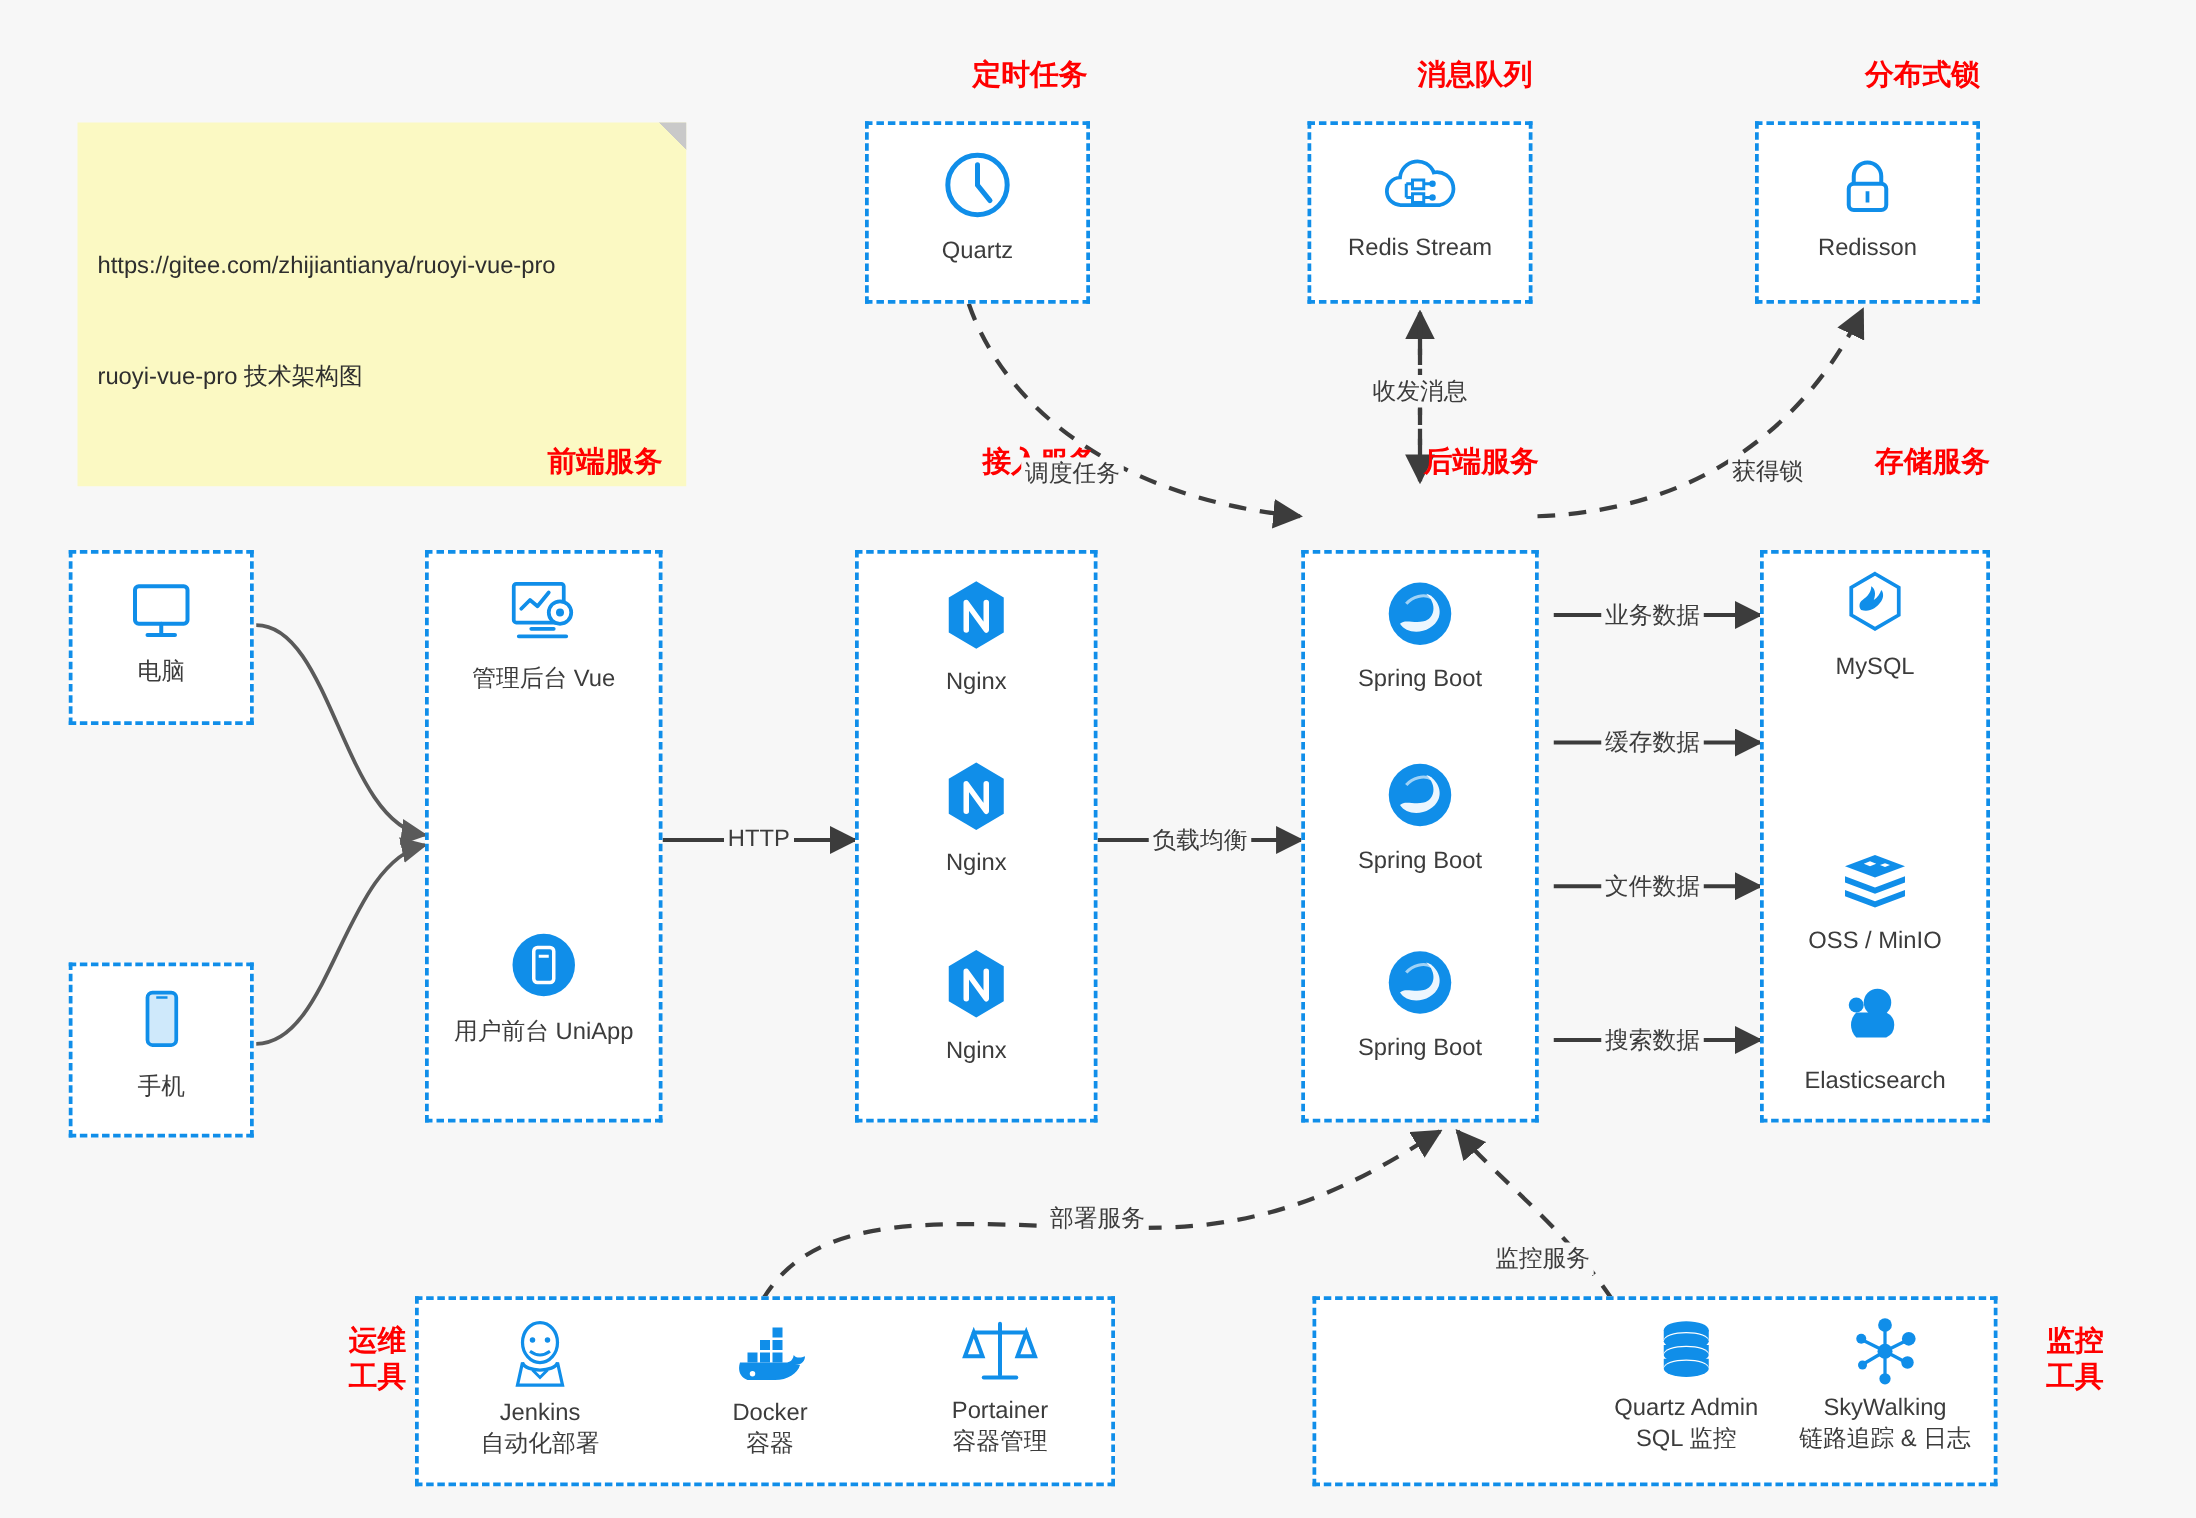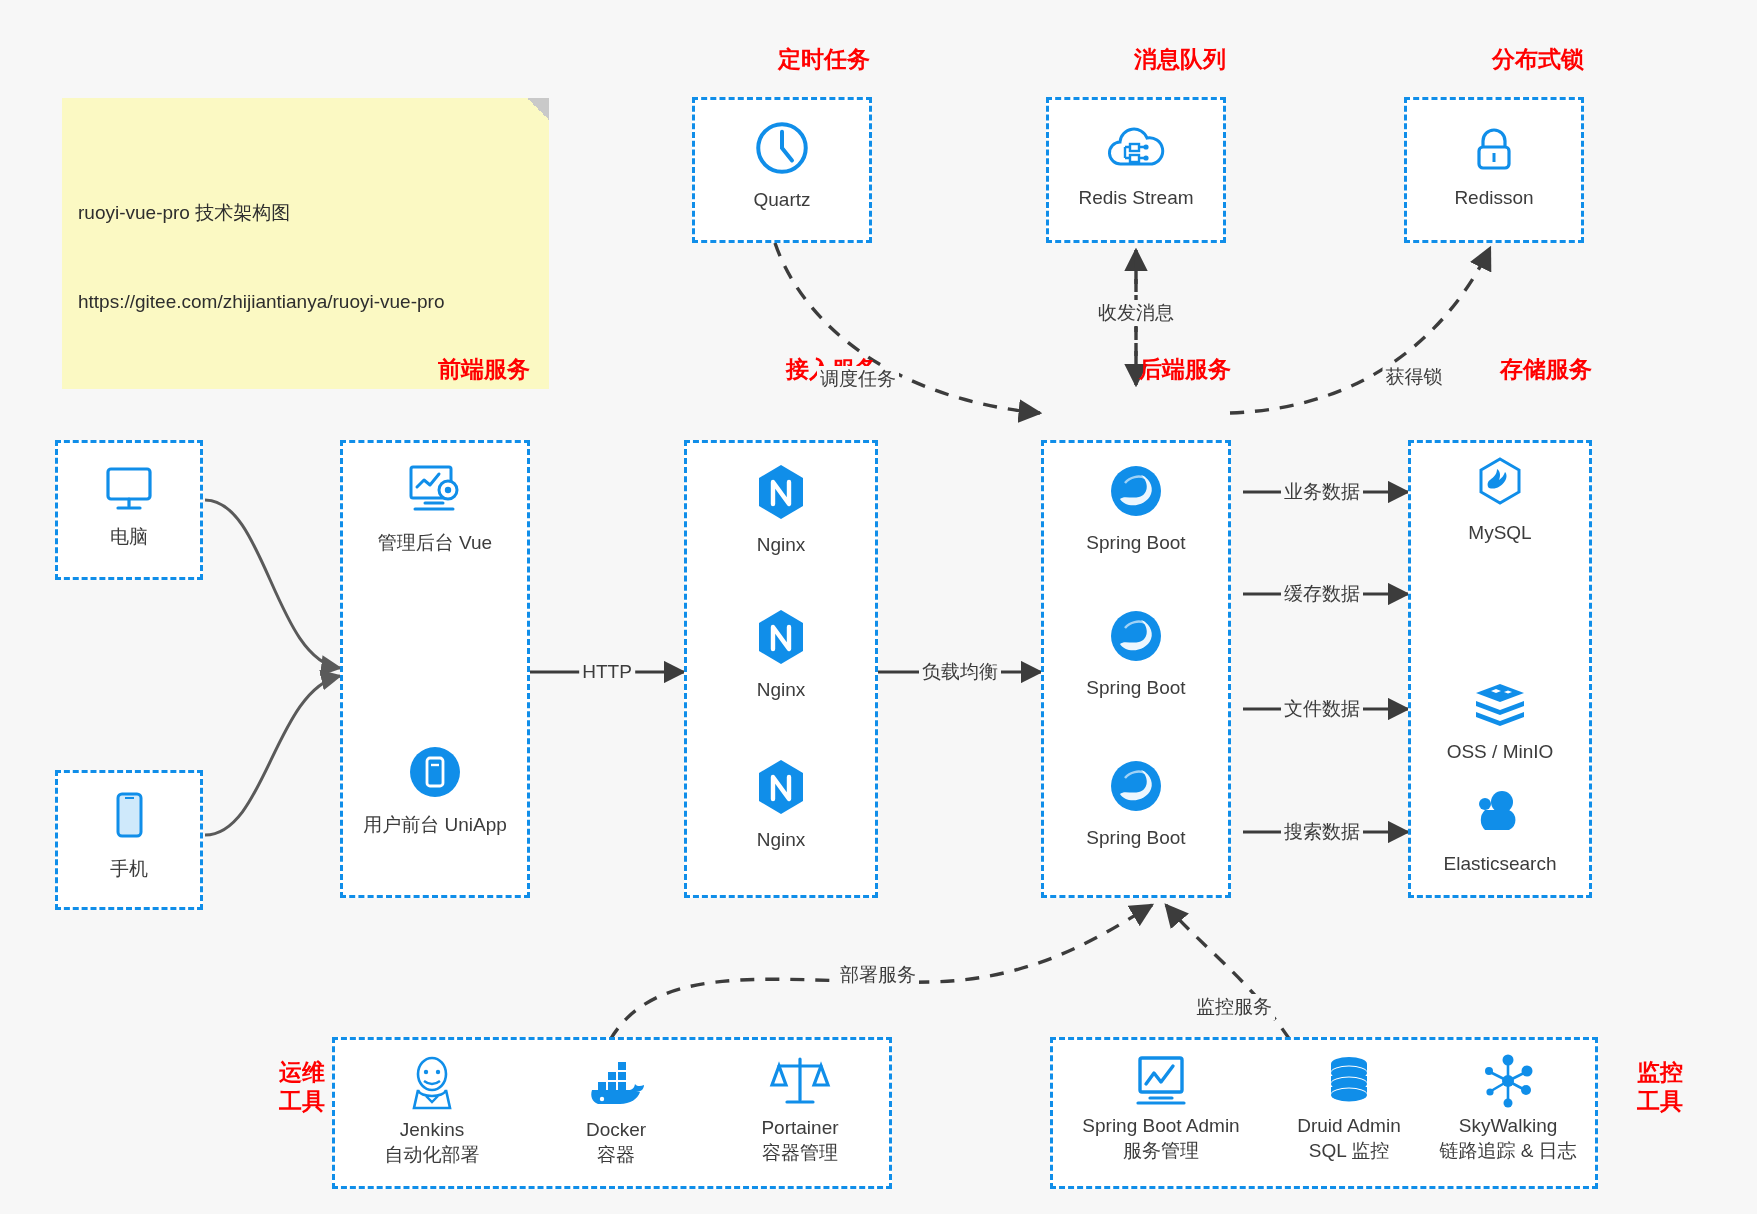--- a/index.html
+++ b/index.html
@@ -116,22 +116,22 @@
     <line x1="1243" y1="709" x2="1408" y2="709" stroke="#3c3c3c" stroke-width="3.2" marker-end="url(#arrow)"></line>
     <line x1="1243" y1="832" x2="1408" y2="832" stroke="#3c3c3c" stroke-width="3.2" marker-end="url(#arrow)"></line>
 
     <path d="M 610 1040 C 660 955 790 985 930 982 C 1040 980 1110 930 1152 905" stroke="#3c3c3c" stroke-width="3.4" fill="none" stroke-dasharray="14 11" marker-end="url(#arrow)"></path>
 
     <path d="M 1290 1040 C 1250 980 1200 945 1166 905" stroke="#3c3c3c" stroke-width="3.4" fill="none" stroke-dasharray="14 11" marker-end="url(#arrow)"></path>
   </svg>
 
   <div class="note" style="left:62px;top:98px;width:455px;">
     <div class="fold"></div>
+    <div>https://gitee.com/zhijiantianya/ruoyi-vue-pro</div>
     <div>ruoyi-vue-pro 技术架构图</div>
-    <div>https://gitee.com/zhijiantianya/ruoyi-vue-pro</div>
   </div>
 
   <div class="grouptitle" style="left:690px;top:45px;width:180px;">定时任务</div>
   <div class="box" style="left:692px;top:97px;width:180px;height:146px;">
     <div class="node" style="top:18px;">
       <span class="ico">
         <svg width="60" height="60" viewBox="0 0 48 48">
             <circle cx="24" cy="24" r="19" fill="none" stroke="#108ee9" stroke-width="3.2"></circle>
             <path d="M24 11 V24 L32 34" fill="none" stroke="#108ee9" stroke-width="3.2" stroke-linecap="round"></path>
           </svg>
@@ -369,49 +369,38 @@
         </svg>
       </span>
       <div class="lbl">Portainer</div>
       <div class="lbl">容器管理</div>
     </div>
   </div>
 
   <div class="grouptitle" style="left:1613px;top:1058px;width:70px;">监控
 工具</div>
   <div class="box" style="left:1050px;top:1037px;width:548px;height:152px;">
-    <div class="cell" style="left:10px;top:12px;width:196px;">
-      <span class="ico">
-        <svg width="62" height="58" viewBox="0 0 62 58">
-          <rect x="10" y="6" width="42" height="34" rx="2" fill="none" stroke="#108ee9" stroke-width="3.4"></rect>
-          <path d="M16 32 l8 -11 l7 9 l12 -16" fill="none" stroke="#108ee9" stroke-width="3.4" stroke-linecap="round" stroke-linejoin="round"></path>
-          <path d="M20 46 h22 M8 51 h46" stroke="#108ee9" stroke-width="3.2" stroke-linecap="round"></path>
-        </svg>
-      </span>
-      <div class="lbl">Spring Boot Admin</div>
-      <div class="lbl">服务管理</div>
-    </div>
     <div class="cell" style="left:214px;top:12px;width:164px;">
       <span class="ico">
         <svg width="58" height="58" viewBox="0 0 58 58">
           <g fill="#108ee9">
             <ellipse cx="29" cy="12" rx="18" ry="7"></ellipse>
             <rect x="11" y="12" width="36" height="8"></rect>
               <ellipse cx="29" cy="20" rx="18" ry="6.5" fill="#ffffff"></ellipse>
             <ellipse cx="29" cy="21" rx="18" ry="6.5"></ellipse>
             <rect x="11" y="24" width="36" height="7"></rect>
               <ellipse cx="29" cy="31" rx="18" ry="6.5" fill="#ffffff"></ellipse>
             <ellipse cx="29" cy="32" rx="18" ry="6.5"></ellipse>
             <rect x="11" y="35" width="36" height="7"></rect>
               <ellipse cx="29" cy="42" rx="18" ry="6.5" fill="#ffffff"></ellipse>
             <ellipse cx="29" cy="43" rx="18" ry="6.5"></ellipse>
           </g>
         </svg>
       </span>
-      <div class="lbl">Druid Admin</div>
+      <div class="lbl">Quartz Admin</div>
       <div class="lbl">SQL 监控</div>
     </div>
     <div class="cell" style="left:372px;top:12px;width:166px;">
       <span class="ico">
         <svg width="60" height="58" viewBox="0 0 60 58">
           <g stroke="#108ee9" stroke-width="2.6">
             <line x1="30" y1="29" x2="30" y2="8"></line>
               <line x1="30" y1="29" x2="30" y2="50"></line>
             <line x1="30" y1="29" x2="12" y2="20"></line>
               <line x1="30" y1="29" x2="48" y2="20"></line>

